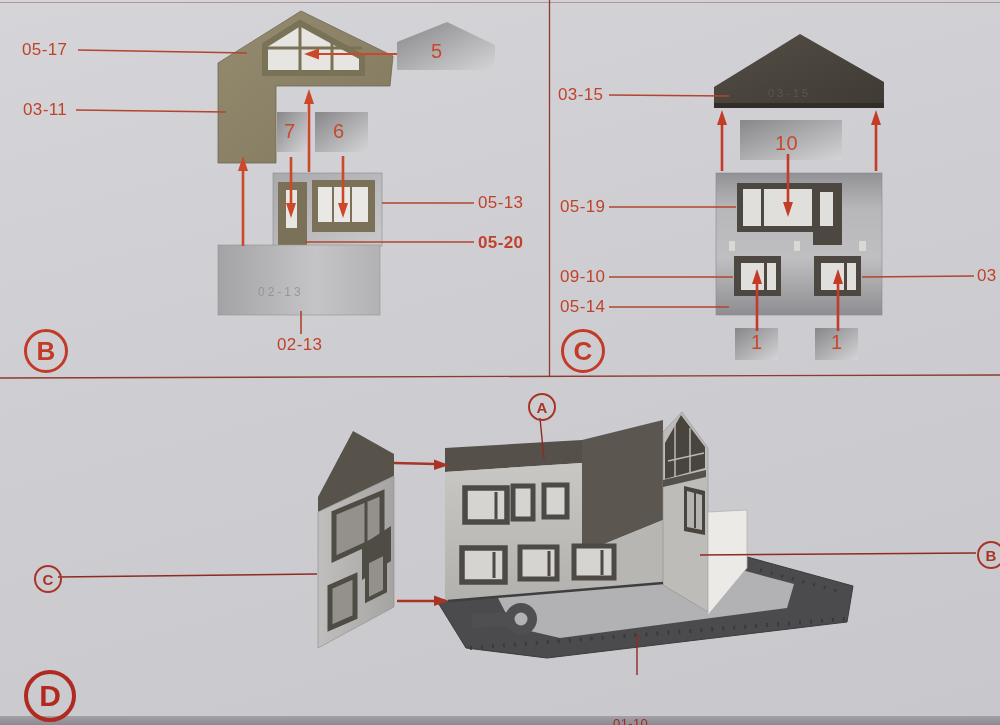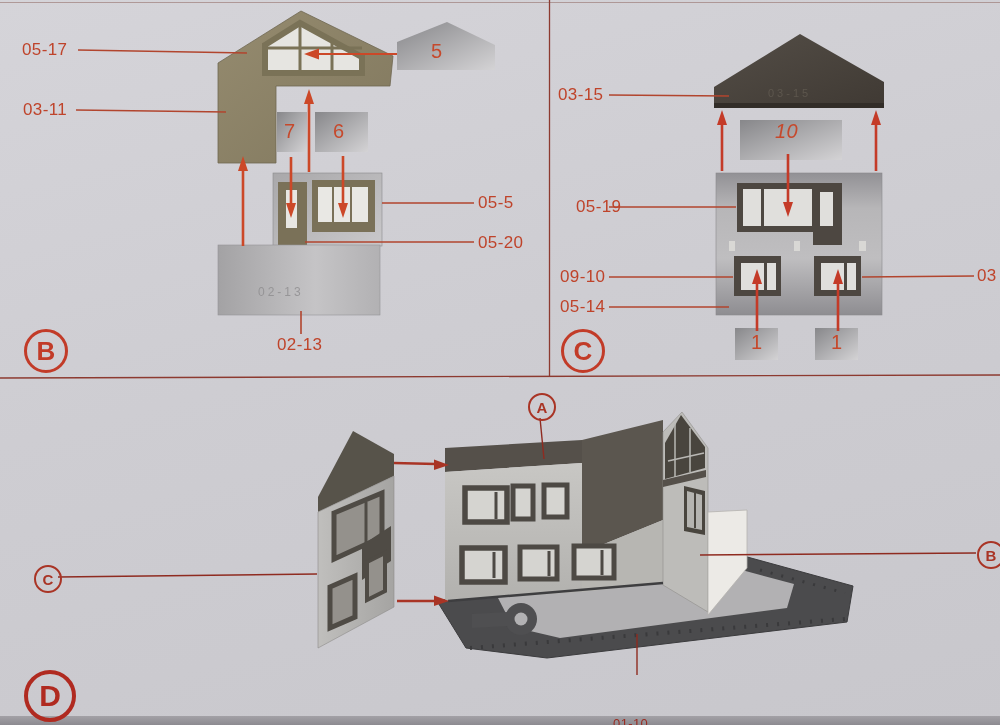--- a/index.html
+++ b/index.html
@@ -205,29 +205,29 @@
     <polygon points="449,465 434,459.5 434,470" fill="#a93425"></polygon>
     <line x1="397" y1="601" x2="437" y2="601" stroke="#a93425" stroke-width="2.4"></line>
     <polygon points="449,601 434,595.5 434,606" fill="#a93425"></polygon>
   </svg>
 
   <div class="lbl" style="left:22px;top:41px;">05-17</div>
   <div class="lbl" style="left:23px;top:101px;">03-11</div>
   <div class="num" style="left:431px;top:41px;">5</div>
   <div class="num" style="left:284px;top:121px;">7</div>
   <div class="num" style="left:333px;top:121px;">6</div>
-  <div class="lbl" style="left:478px;top:194px;">05-5</div>
-  <div class="lbl" style="left:478px;top:234px;">05-20</div>
+  <div class="lbl" style="left:478px;top:194px;">05-13</div>
+  <div class="lbl" style="left:478px;top:234px;font-weight:bold;">05-20</div>
   <div class="lbl" style="left:277px;top:336px;">02-13</div>
   <div class="embossed" style="left:258px;top:286px;color:#8e8d8f;opacity:.8;">02-13</div>
   <div class="circ circ-big" style="left:24px;top:329px;">B</div>
 
   <div class="lbl" style="left:558px;top:86px;">03-15</div>
-  <div class="num" style="left:775px;top:121px;font-style:italic;">10</div>
-  <div class="lbl" style="left:560px;top:198px;margin-left:16px;">05-19</div>
+  <div class="num" style="left:775px;top:133px;">10</div>
+  <div class="lbl" style="left:560px;top:198px;">05-19</div>
   <div class="lbl" style="left:560px;top:268px;">09-10</div>
   <div class="lbl" style="left:560px;top:298px;">05-14</div>
   <div class="lbl" style="left:977px;top:267px;">03</div>
   <div class="num" style="left:751px;top:332px;">1</div>
   <div class="num" style="left:831px;top:332px;">1</div>
   <div class="embossed" style="left:768px;top:88px;color:#665f55;opacity:.7;font-size:11px;">03-15</div>
   <div class="circ circ-big" style="left:561px;top:329px;">C</div>
 
   <div class="circ circ-sm" style="left:528px;top:393px;">A</div>
   <div class="circ circ-sm" style="left:34px;top:565px;">C</div>

